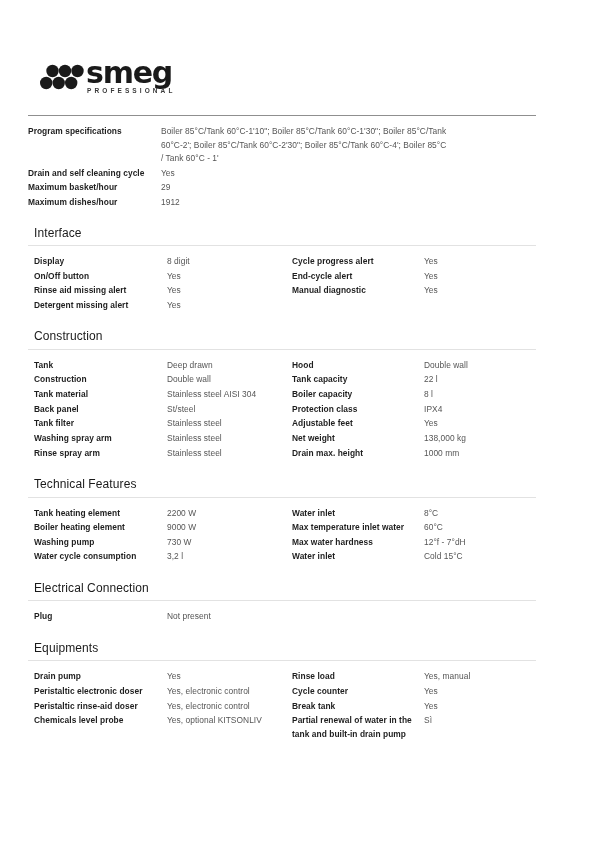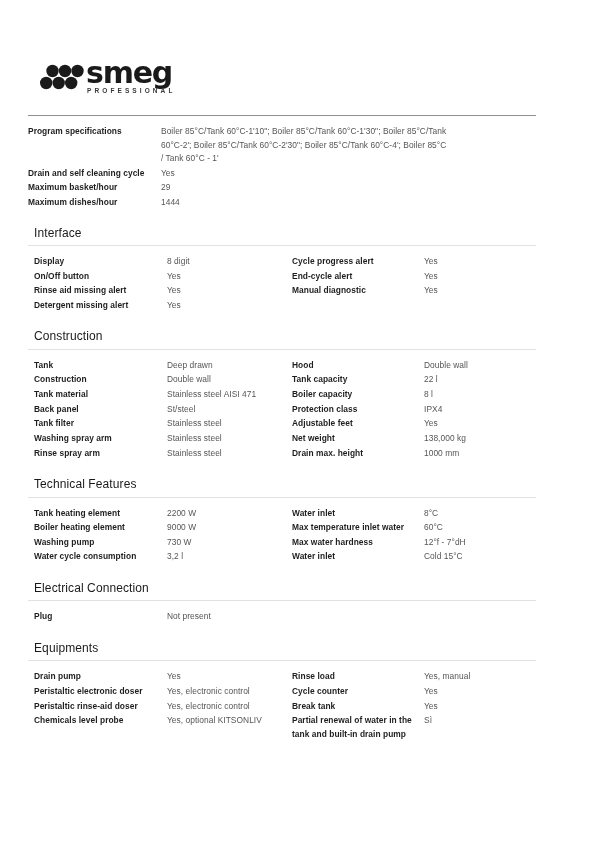--- a/index.html
+++ b/index.html
@@ -185,21 +185,21 @@
     <div class="row">
       <div class="lbl">Drain and self cleaning cycle</div>
       <div class="val">Yes</div>
     </div>
     <div class="row">
       <div class="lbl">Maximum basket/hour</div>
       <div class="val">29</div>
     </div>
     <div class="row">
       <div class="lbl">Maximum dishes/hour</div>
-      <div class="val">1444</div>
+      <div class="val">1912</div>
     </div>
   </div>
 
   <div id="sections-host">
       <div class="section">
         <div class="section-title">Interface</div>
         <hr class="section-rule">
         <div class="cols">
           <div class="col left">
             <div class="row">
@@ -243,21 +243,21 @@
             <div class="row">
               <div class="lbl">Tank</div>
               <div class="val">Deep drawn</div>
             </div>
             <div class="row">
               <div class="lbl">Construction</div>
               <div class="val">Double wall</div>
             </div>
             <div class="row">
               <div class="lbl">Tank material</div>
-              <div class="val">Stainless steel AISI 471</div>
+              <div class="val">Stainless steel AISI 304</div>
             </div>
             <div class="row">
               <div class="lbl">Back panel</div>
               <div class="val">St/steel</div>
             </div>
             <div class="row">
               <div class="lbl">Tank filter</div>
               <div class="val">Stainless steel</div>
             </div>
             <div class="row">

